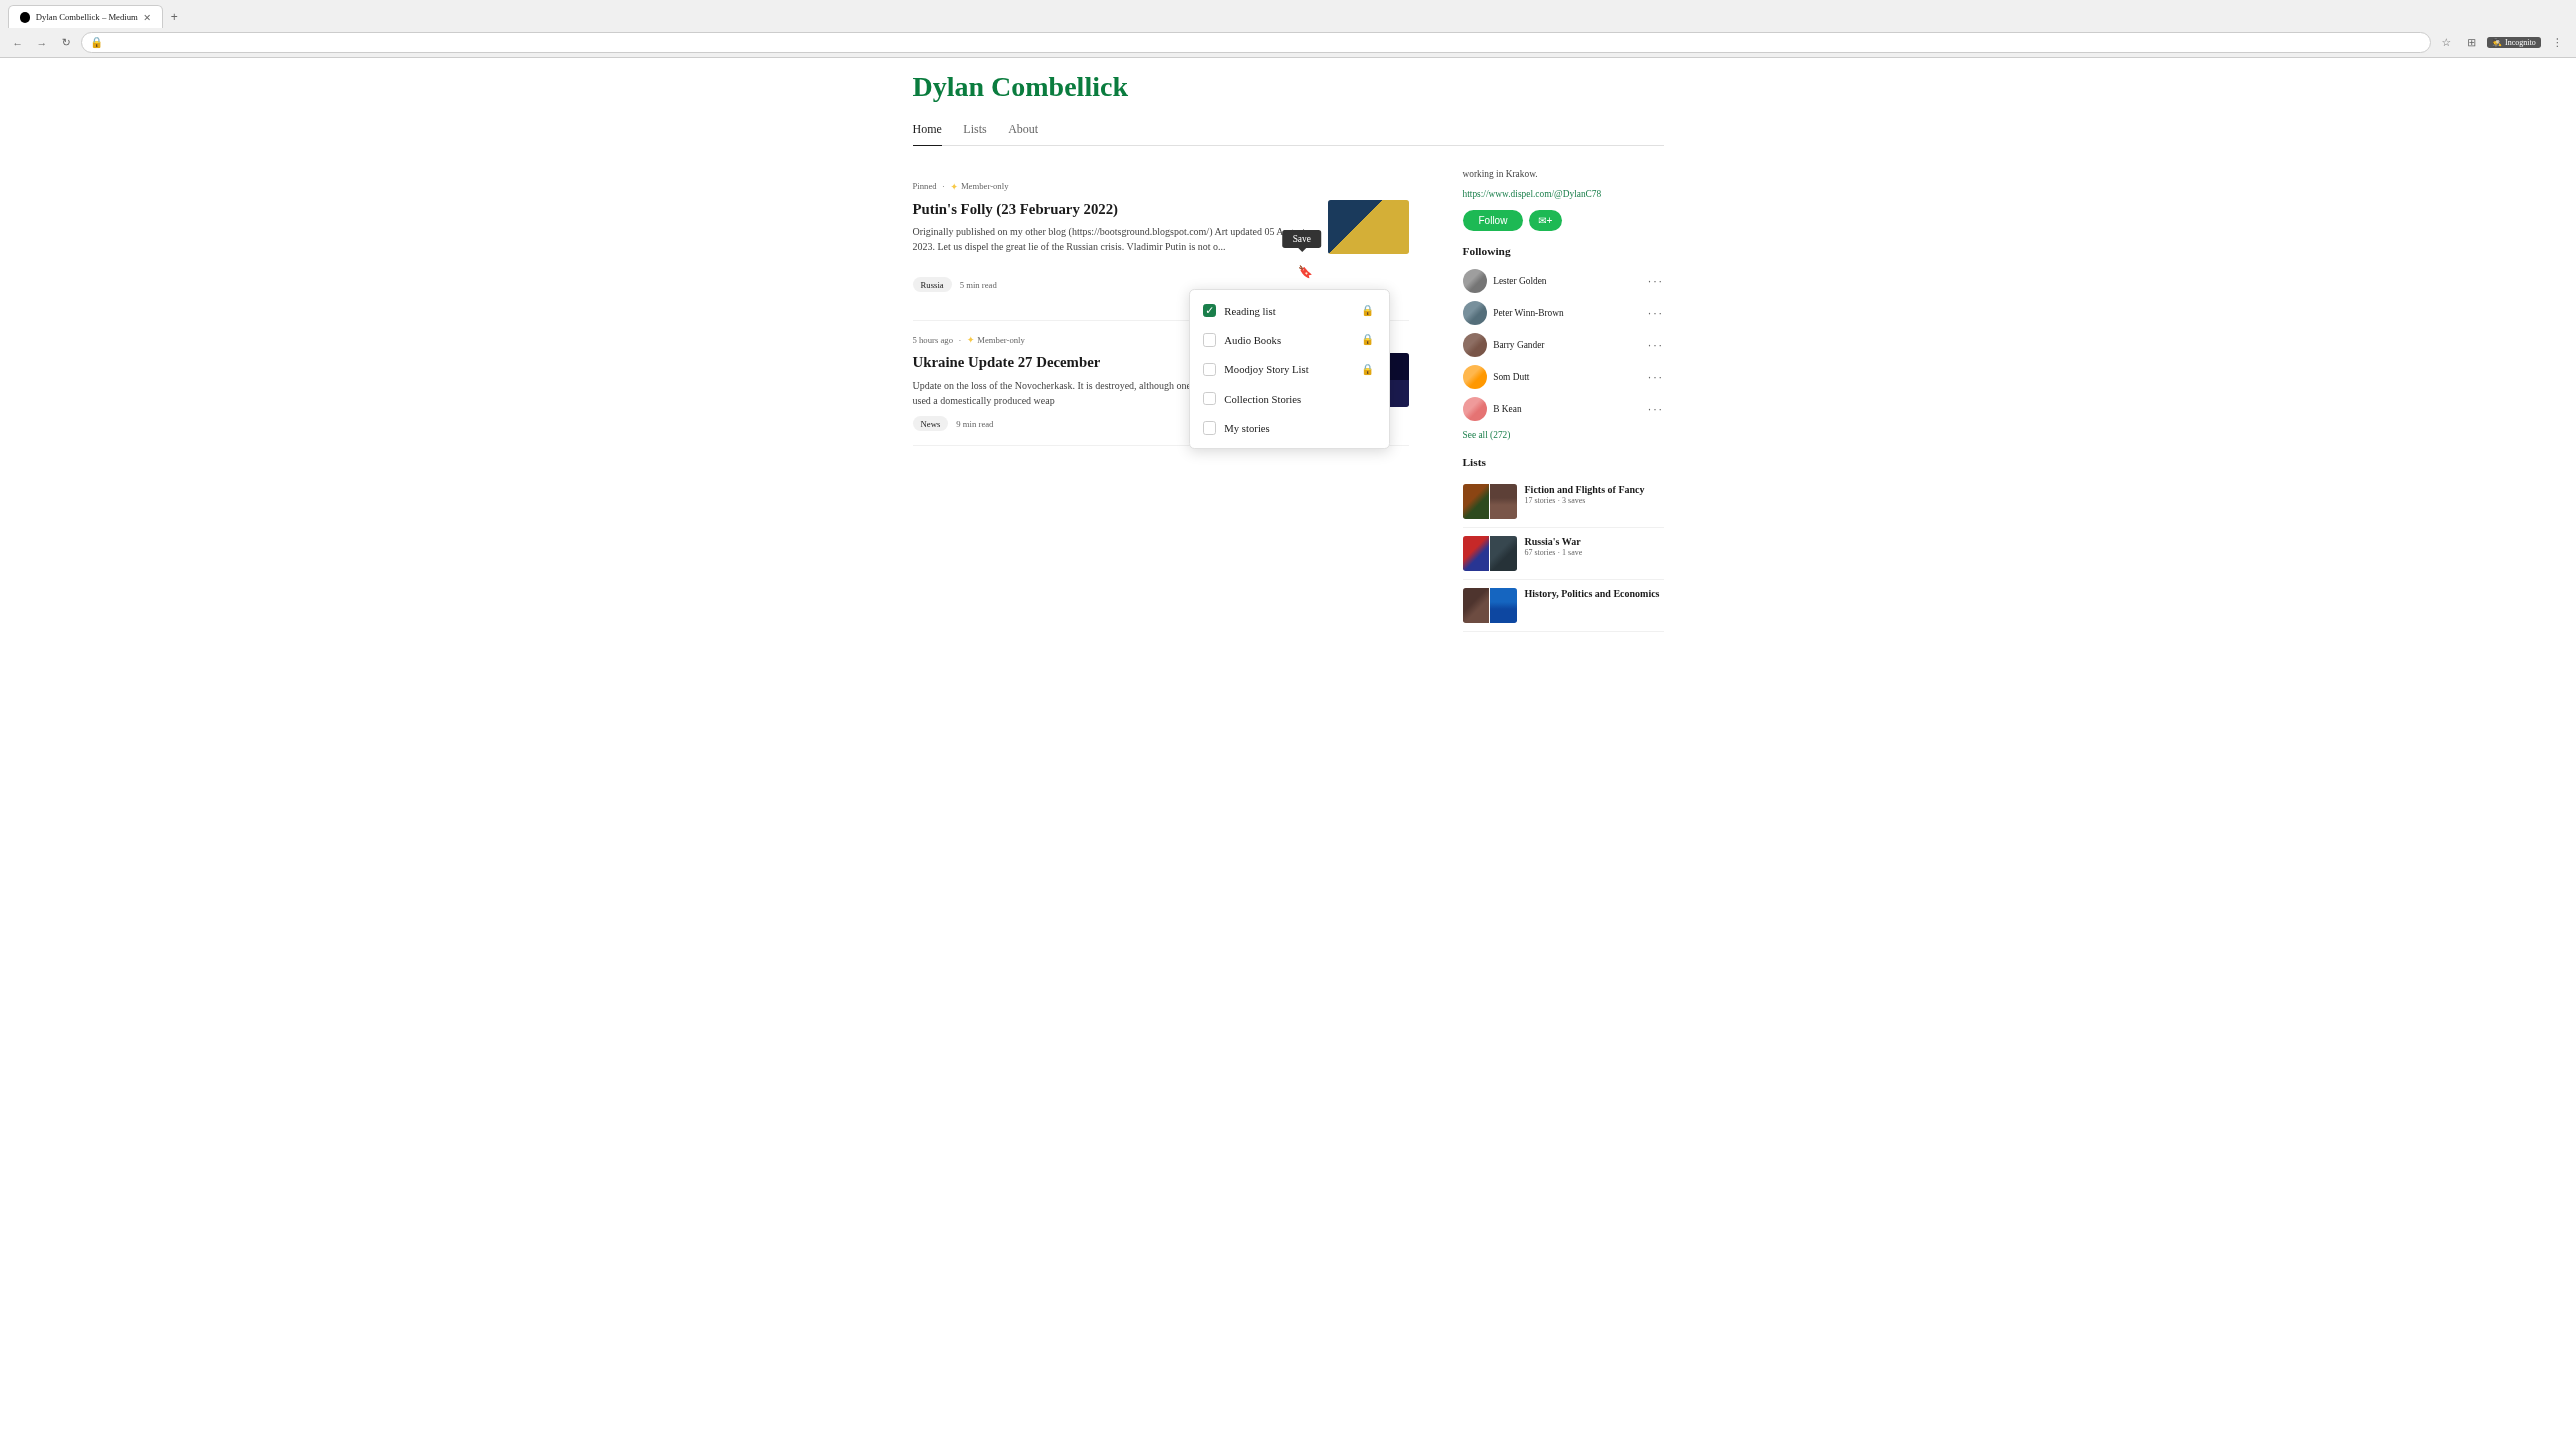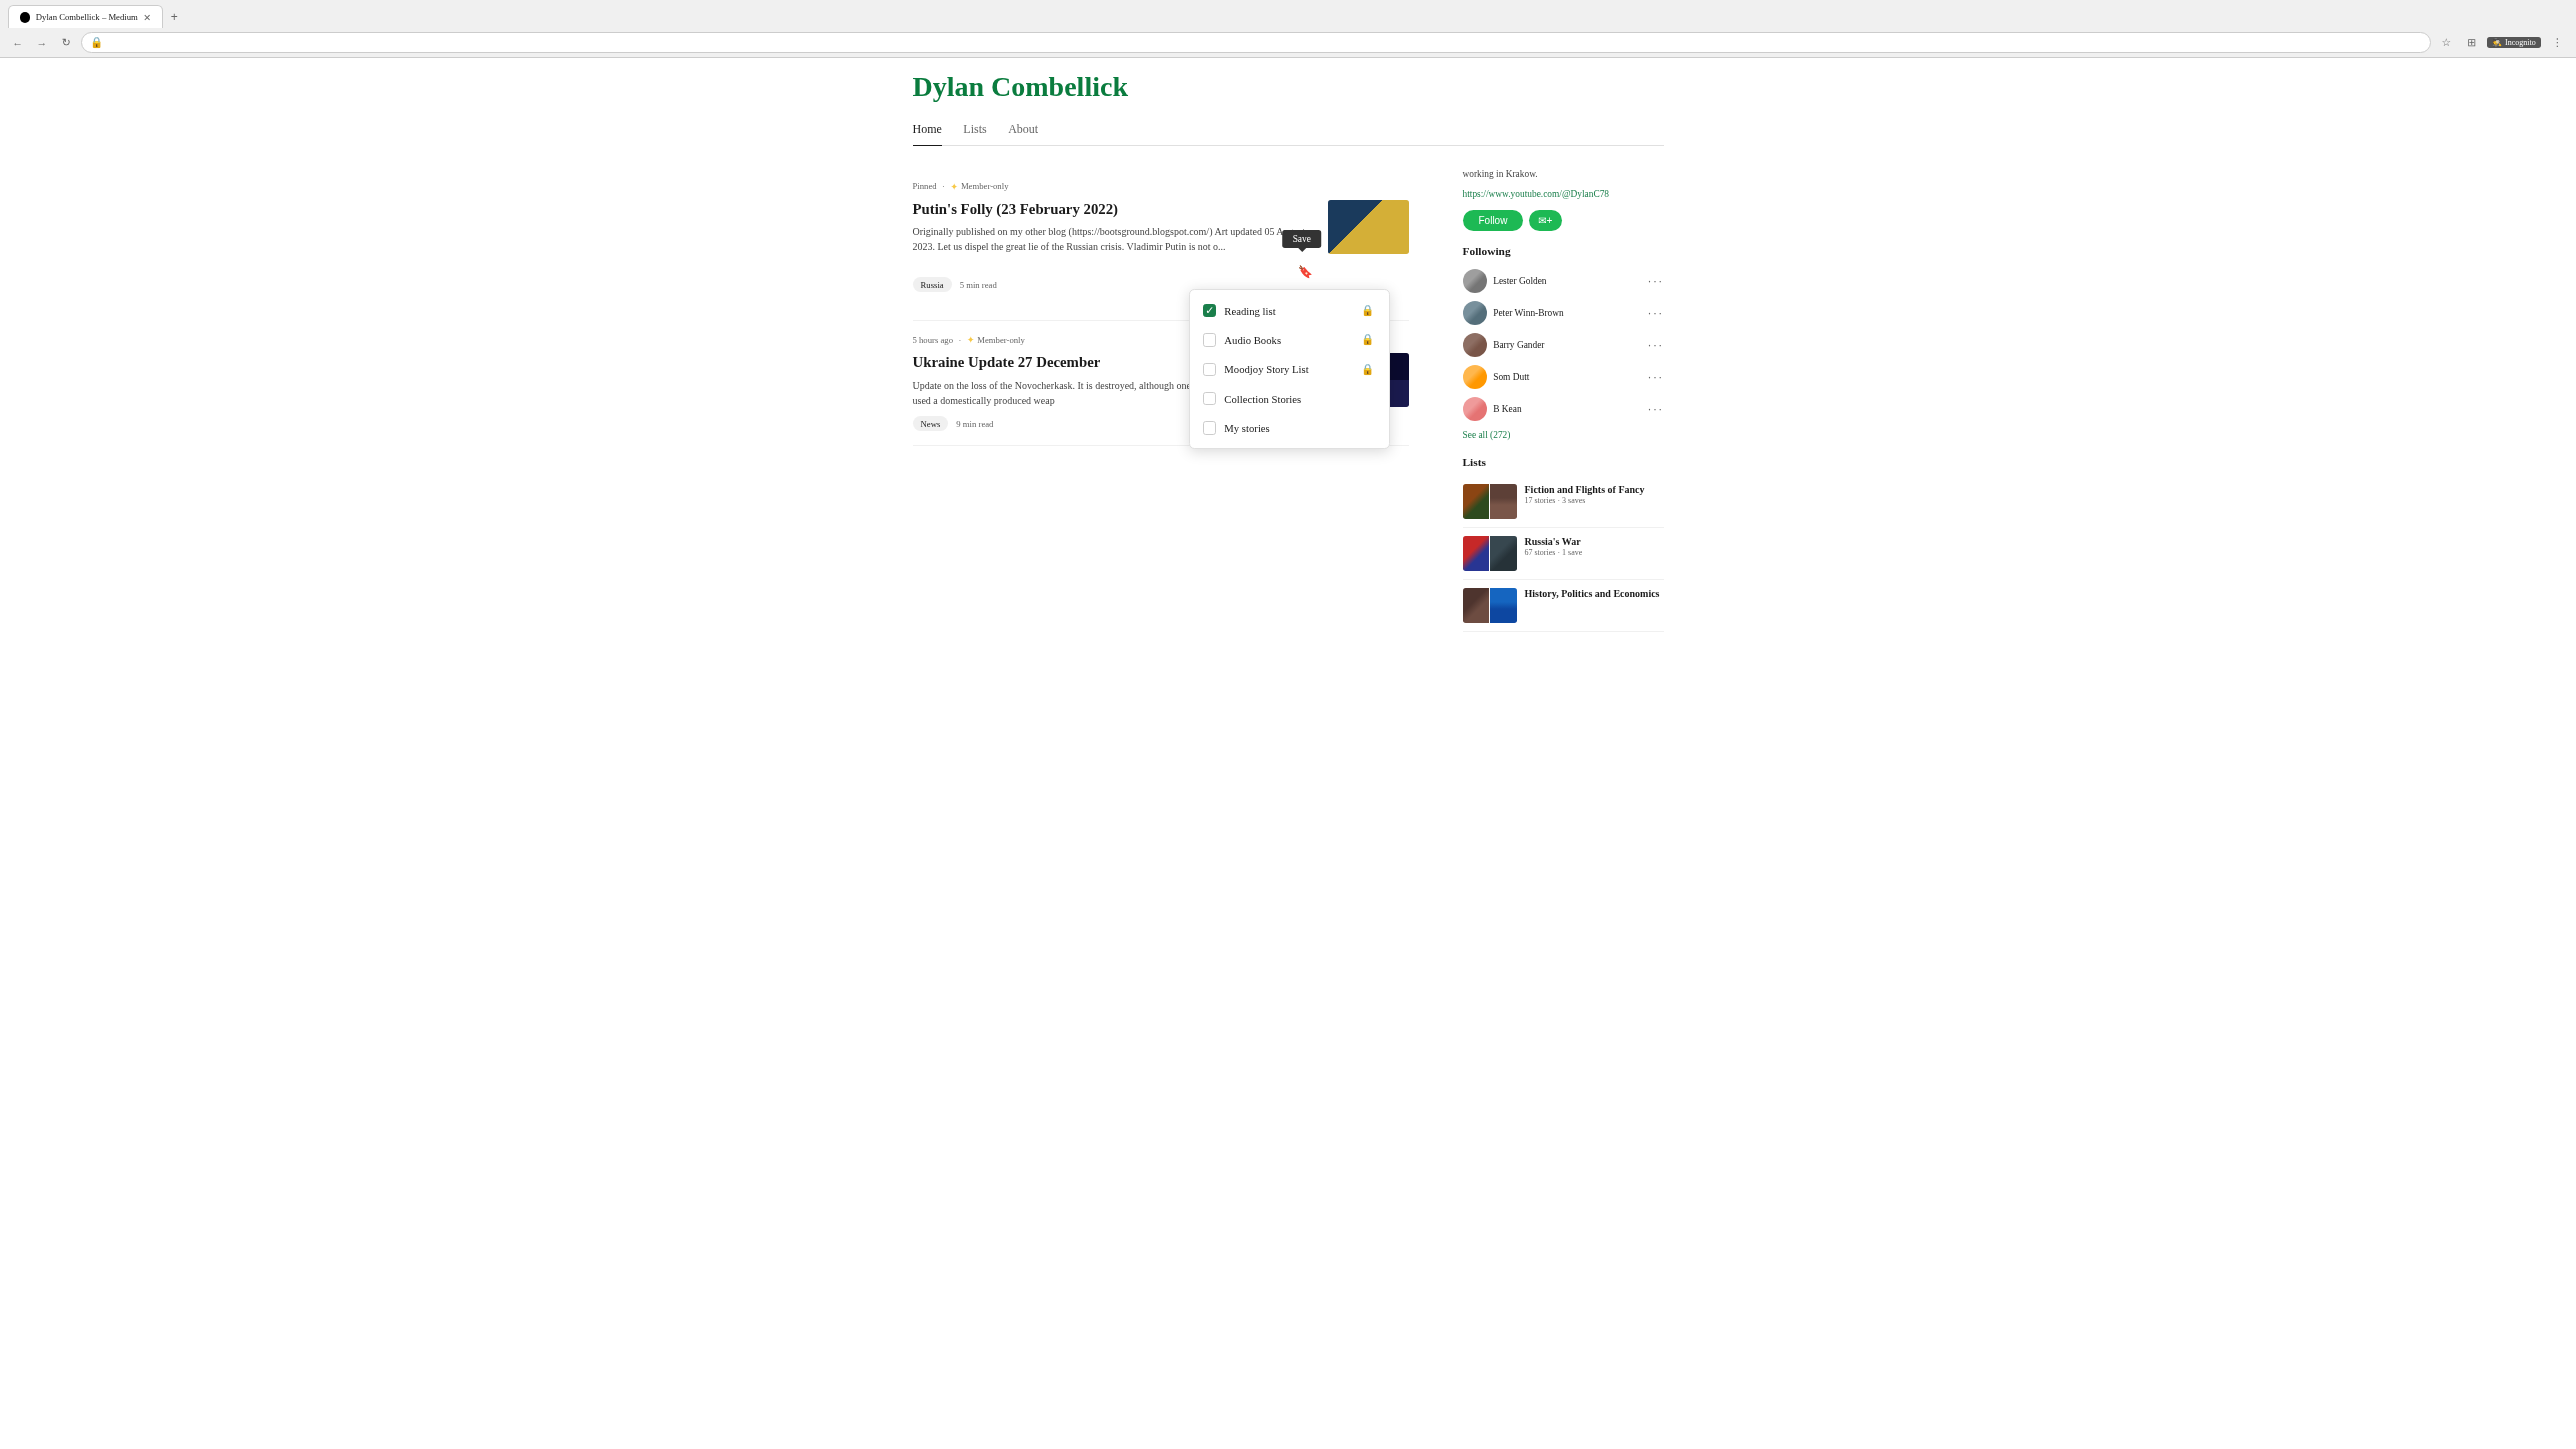--- a/index.html
+++ b/index.html
@@ -588,21 +588,21 @@
             </div>
           </div>
           <div class="article-image-placeholder img-night" style="width:81px;height:54px;border-radius:2.7px;"></div>
         </div>
       </div>
 
     </div>
 
     <div class="sidebar">
       <p class="sidebar-bio">working in Krakow.</p>
-      <a class="sidebar-link">https://www.youtube.com/@DylanC78</a>
+      <a class="sidebar-link">https://www.dispel.com/@DylanC78</a>
 
       <div class="sidebar-buttons">
         <button class="follow-btn">Follow</button>
         <button class="subscribe-btn">
           <span>✉+</span>
         </button>
       </div>
 
       <h3 class="sidebar-section-title">Following</h3>
       <ul class="following-list">

